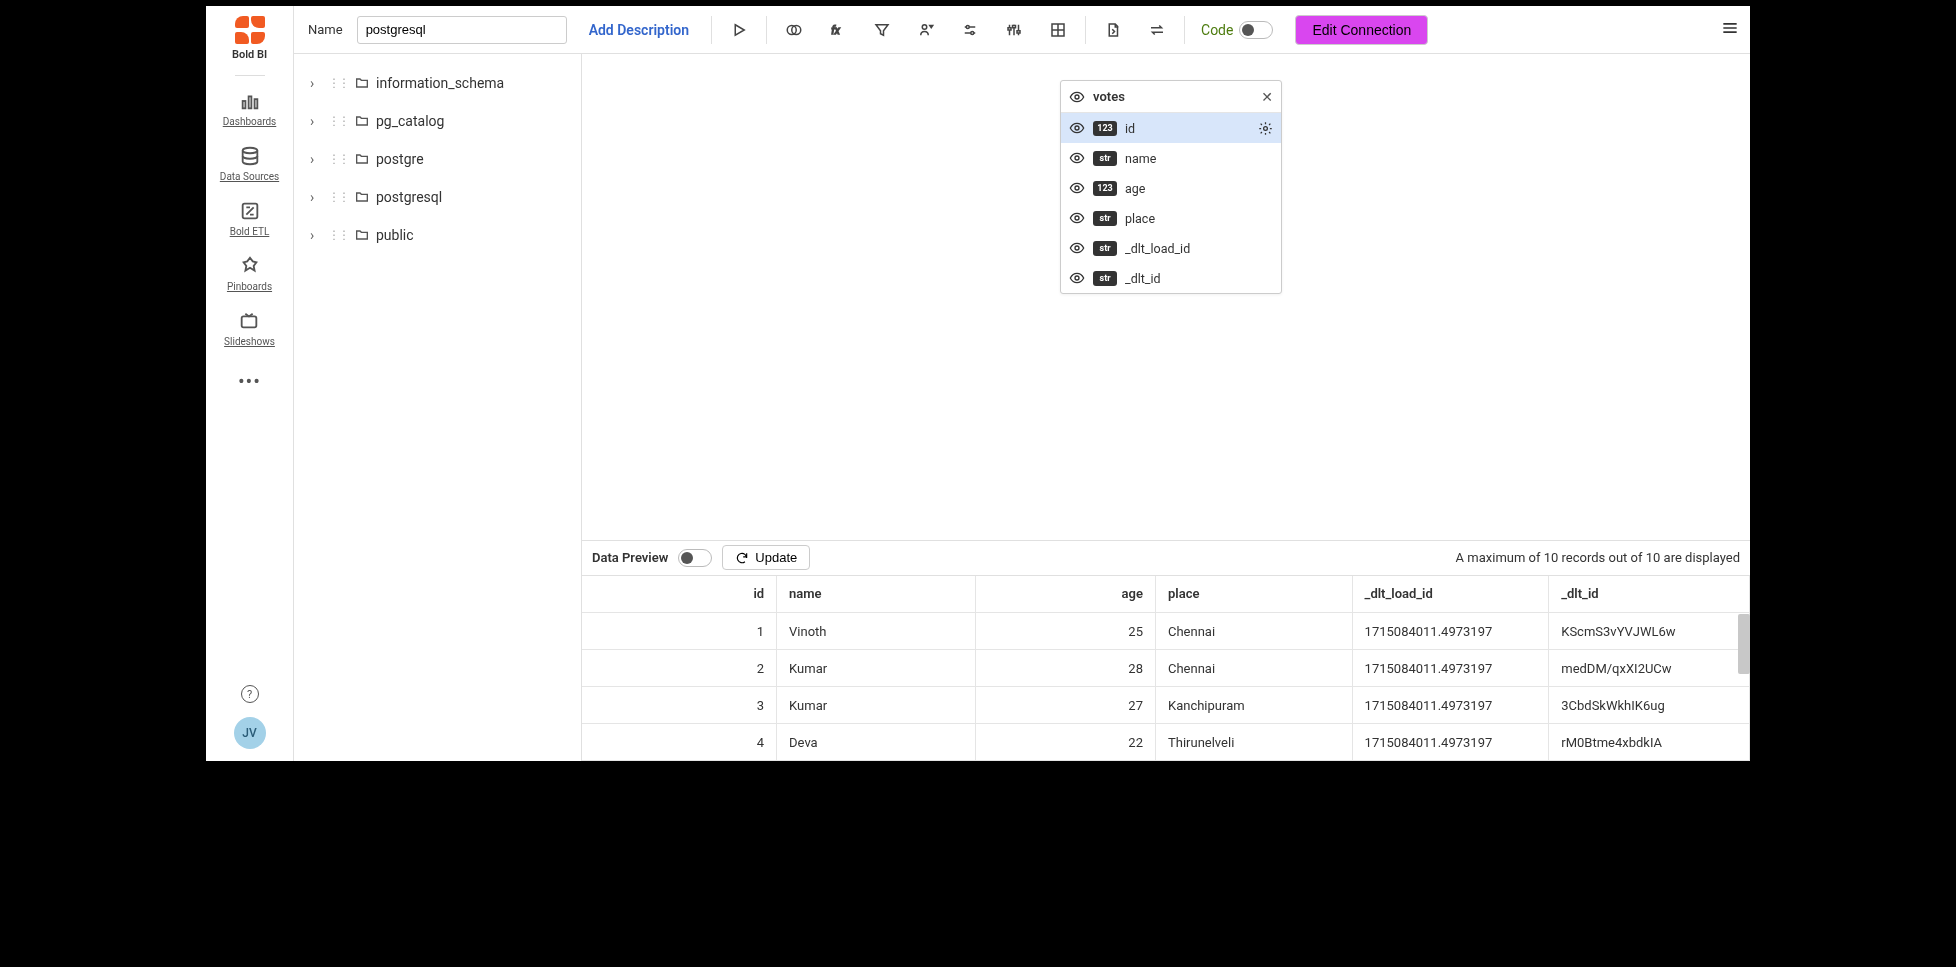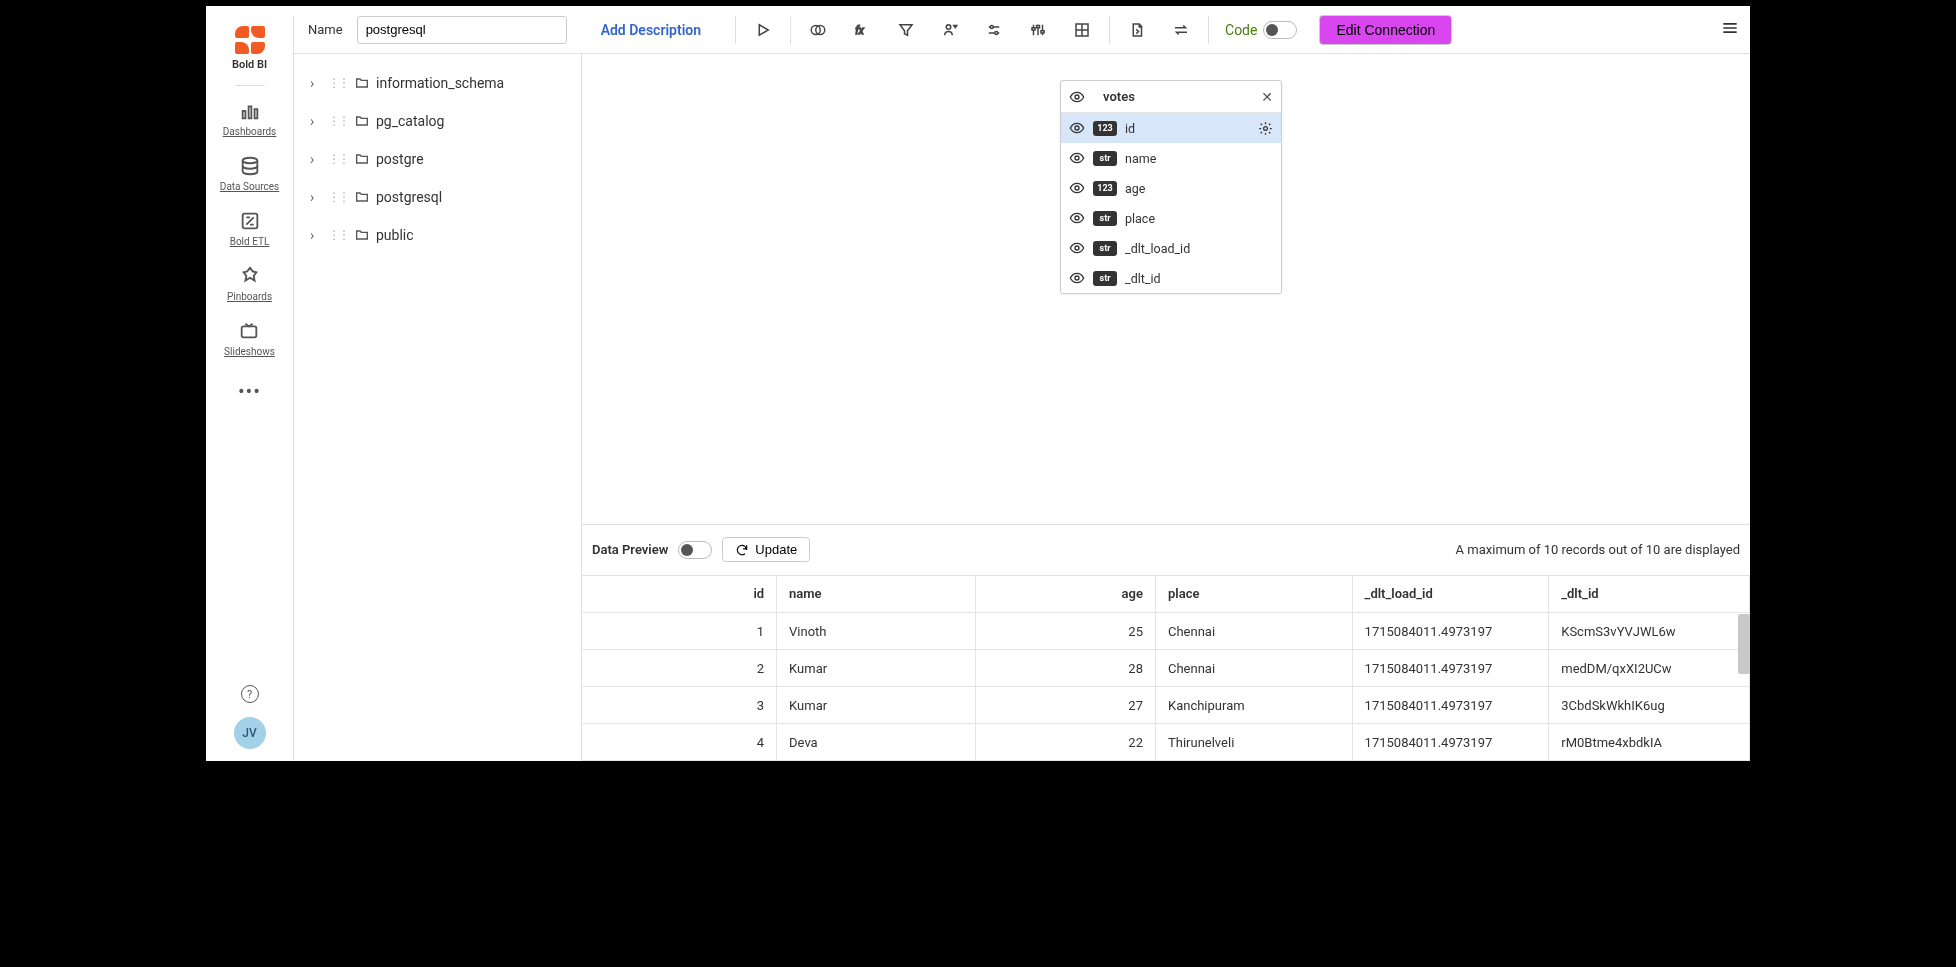--- a/index.html
+++ b/index.html
@@ -1,39 +1,39 @@
 <!DOCTYPE html>
 <html><head>
 <meta charset="utf-8">
 <style>
 * { box-sizing: border-box; margin: 0; padding: 0; }
 body { font-family: -apple-system, BlinkMacSystemFont, "Segoe UI", Roboto, Arial, sans-serif; font-size: 13px; background: #000; color: #333; }
 .frame { background: #fff; width: 1556px; height: 767px; margin: 0 auto; position: relative; display: flex; border: 6px solid #000; }
-.left-rail { width: 88px; background: #fff; border-right: 1px solid #e0e0e0; display: flex; flex-direction: column; align-items: center; padding-top: 10px; margin-top: 10px; }
+.left-rail { width: 88px; background: #fff; border-right: 1px solid #e0e0e0; display: flex; flex-direction: column; align-items: center; padding-top: 10px; }
 .logo { width: 34px; height: 30px; margin-bottom: 2px; display: flex; flex-wrap: wrap; gap: 2px; justify-content: center; }
 .logo-tile { width: 14px; height: 12px; background: #f15a22; }
 .logo-tile.tl { border-radius: 8px 2px 2px 2px; }
 .logo-tile.tr { border-radius: 2px 2px 2px 8px; }
 .logo-tile.bl { border-radius: 2px 8px 2px 2px; }
 .logo-tile.br { border-radius: 2px 2px 8px 2px; }
 .logo-label { font-size: 11px; font-weight: 600; color: #333; margin-bottom: 14px; }
 .rail-divider { width: 30px; height: 1px; background: #ddd; margin-bottom: 14px; }
 .rail-item { display: flex; flex-direction: column; align-items: center; gap: 4px; margin-bottom: 18px; cursor: pointer; }
 .rail-icon { width: 22px; height: 22px; color: #555; }
 .rail-label { font-size: 10px; color: #555; text-decoration: underline; }
 .rail-more { font-size: 20px; color: #555; letter-spacing: 1px; cursor: pointer; margin-top: 4px; }
 .rail-bottom { margin-top: auto; margin-bottom: 12px; display: flex; flex-direction: column; align-items: center; gap: 14px; }
 .help-icon { width: 18px; height: 18px; border: 1.5px solid #555; border-radius: 50%; display: flex; align-items: center; justify-content: center; font-size: 11px; color: #555; cursor: pointer; }
 .avatar { width: 32px; height: 32px; border-radius: 50%; background: #a3d1e8; color: #2a5c78; display: flex; align-items: center; justify-content: center; font-size: 12px; font-weight: 500; cursor: pointer; }
 
 .main { flex: 1; display: flex; flex-direction: column; min-width: 0; }
 .topbar { height: 48px; border-bottom: 1px solid #e0e0e0; display: flex; align-items: center; padding: 0 10px; gap: 10px; }
 .name-label { font-size: 13px; color: #333; margin-left: 4px; margin-right: 4px; }
 .name-input { width: 210px; height: 28px; border: 1px solid #ccc; border-radius: 3px; padding: 0 8px; font-size: 13px; }
-.add-desc { color: #3366cc; font-size: 14px; font-weight: 600; cursor: pointer; margin: 0 24px; }
+.add-desc { color: #3366cc; font-size: 14px; font-weight: 600; cursor: pointer; margin: 0 12px; }
 .vbar { width: 1px; height: 28px; background: #e0e0e0; }
 .icon-btn { width: 34px; height: 34px; display: flex; align-items: center; justify-content: center; cursor: pointer; color: #444; }
 .icon-btn svg { width: 18px; height: 18px; }
 .code-toggle { display: flex; align-items: center; gap: 6px; margin-left: 6px; }
 .code-label { font-size: 14px; color: #4d7c0f; }
 .toggle { width: 34px; height: 18px; border: 1px solid #bbb; border-radius: 10px; position: relative; cursor: pointer; background: #fff; }
 .toggle-dot { width: 12px; height: 12px; background: #555; border-radius: 50%; position: absolute; left: 2px; top: 2px; }
 .edit-conn { border: 1px solid #ccc; border-radius: 4px; padding: 6px 16px; font-size: 14px; cursor: pointer; background: #d946ef; margin-left: 12px; }
 .hamburger { margin-left: auto; cursor: pointer; }
 .hamburger svg { width: 20px; height: 20px; }
@@ -45,33 +45,33 @@
 .search-icn { position: absolute; right: 8px; top: 7px; color: #666; }
 .tree-item { display: flex; align-items: center; gap: 6px; height: 38px; padding-left: 6px; cursor: pointer; }
 .chev { color: #666; font-size: 14px; width: 12px; }
 .grip { color: #aaa; font-size: 12px; letter-spacing: -2px; line-height: 8px; }
 .folder-icn { color: #555; }
 .tree-label { font-size: 14px; color: #333; }
 
 .canvas { flex: 1; position: relative; display: flex; flex-direction: column; min-width: 0; }
 .design-area { flex: 1; position: relative; }
 .table-card { position: absolute; left: 478px; top: 26px; width: 222px; border: 1px solid #ccc; border-radius: 3px; background: #fff; box-shadow: 0 1px 3px rgba(0,0,0,0.06); }
-.card-header { height: 32px; display: flex; align-items: center; gap: 18px; padding: 0 8px; border-bottom: 1px solid #e5e5e5; }
+.card-header { height: 32px; display: flex; align-items: center; gap: 8px; padding: 0 8px; border-bottom: 1px solid #e5e5e5; }
 .card-header .title { font-size: 13px; font-weight: 600; color: #333; }
 .card-close { margin-left: auto; cursor: pointer; color: #555; font-size: 14px; }
 .field-row { height: 30px; display: flex; align-items: center; gap: 8px; padding: 0 8px; cursor: pointer; }
 .field-row.selected { background: #d8e6fa; }
 .eye { width: 16px; height: 16px; color: #333; flex-shrink: 0; }
 .type-badge { width: 24px; height: 15px; border-radius: 3px; font-size: 9px; font-weight: 700; color: #fff; display: flex; align-items: center; justify-content: center; flex-shrink: 0; text-align: center; }
 .type-123 { background: #333; }
 .type-str { background: #333; }
 .field-name { font-size: 12.5px; color: #333; }
 .gear { margin-left: auto; color: #333; cursor: pointer; }
 
-.preview-bar { height: 52px; border-top: 1px solid #e0e0e0; border-bottom: 1px solid #e0e0e0; display: flex; align-items: center; padding: 0 10px; gap: 10px; }
+.preview-bar { height: 36px; border-top: 1px solid #e0e0e0; border-bottom: 1px solid #e0e0e0; display: flex; align-items: center; padding: 0 10px; gap: 10px; }
 .preview-label { font-size: 13px; font-weight: 600; }
 .update-btn { border: 1px solid #ccc; border-radius: 4px; padding: 4px 12px; font-size: 13px; cursor: pointer; background: #fff; display: flex; align-items: center; gap: 6px; }
 .max-text { margin-left: auto; font-size: 13px; color: #333; }
 
 .grid { flex-shrink: 0; overflow: hidden; position: relative; }
 .grid table { width: 100%; border-collapse: collapse; table-layout: fixed; }
 .grid th, .grid td { border-right: 1px solid #e5e5e5; border-bottom: 1px solid #e5e5e5; padding: 8px 12px; font-size: 13px; height: 37px; }
 .grid th { font-weight: 600; background: #fff; }
 .grid .num { text-align: right; }
 .grid .txt { text-align: left; }

